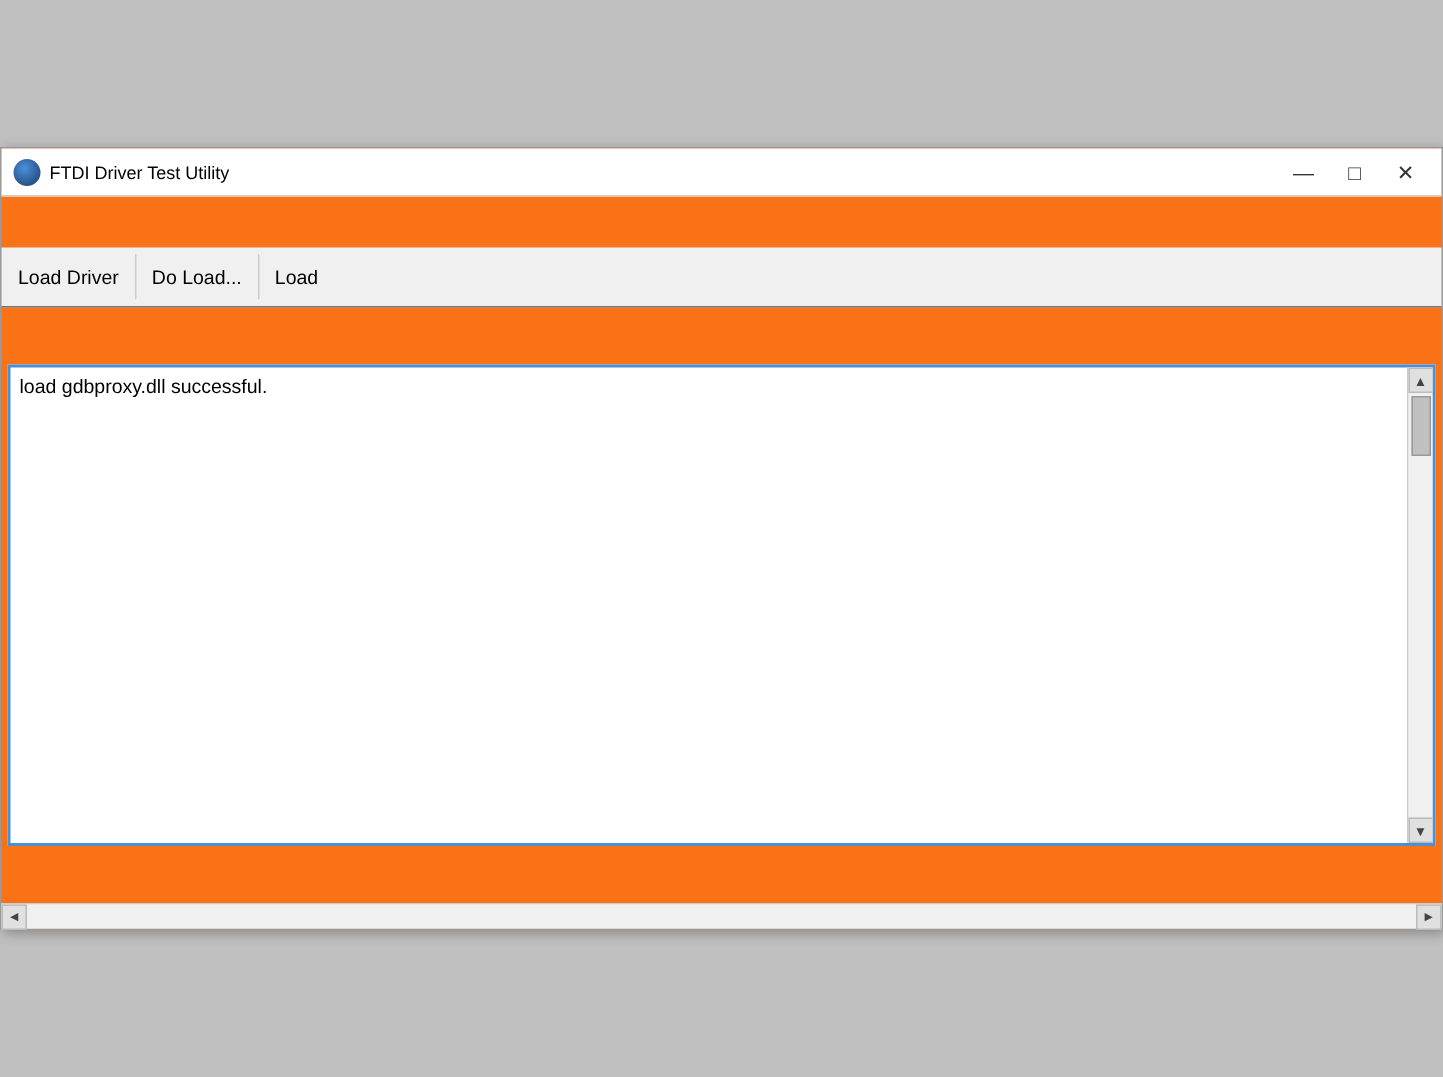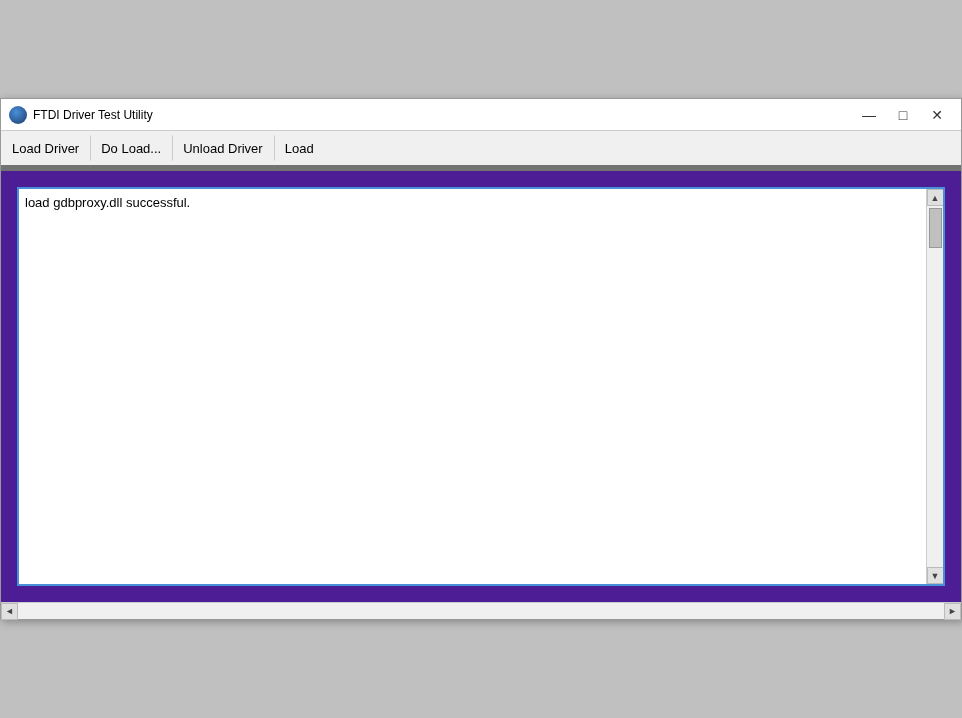--- a/index.html
+++ b/index.html
@@ -14,25 +14,26 @@
       align-items: center;
       justify-content: center;
       width: 962px;
       height: 718px;
       font-family: 'Segoe UI', Arial, sans-serif;
     }
 
     .window {
       width: 962px;
       height: 522px;
-      background: #4c1d95;
+      background: #f97316;
       border: 1px solid #999;
       display: flex;
       flex-direction: column;
       box-shadow: 2px 2px 8px rgba(0,0,0,0.3);
+      gap: 34px;
     }
 
     .title-bar {
       background: #fff;
       height: 32px;
       display: flex;
       align-items: center;
       justify-content: space-between;
       padding: 0 8px;
       border-bottom: 1px solid #ccc;
@@ -75,21 +76,21 @@
       justify-content: center;
       font-size: 14px;
       color: #333;
     }
 
     .toolbar {
       background: #f0f0f0;
       height: 40px;
       display: flex;
       align-items: flex-end;
-      border-bottom: 6px solid #737373;
+      border-bottom: 1px solid #737373;
       flex-shrink: 0;
       padding: 4px 0;
     }
 
     .toolbar-btn {
       background: none;
       border: 1px solid transparent;
       padding: 2px 10px;
       cursor: pointer;
       font-size: 13px;
@@ -102,21 +103,21 @@
     .toolbar-btn + .toolbar-btn {
       border-left: 1px solid #ccc;
     }
 
     .content-area {
       flex: 1;
       display: flex;
       flex-direction: row;
       background: #fff;
       border: 2px solid #4a90d9;
-      margin: 16px;
+      margin: 4px;
       overflow: hidden;
       position: relative;
     }
 
     .output-pane {
       flex: 1;
       overflow-y: auto;
       overflow-x: hidden;
       padding: 4px 6px;
     }
@@ -212,23 +213,20 @@
       <button class="title-btn close">✕</button>
     </div>
   </div>
 
   <div class="toolbar">
     <button class="toolbar-btn">
       <span>Load Driver</span>
     </button>
     <button class="toolbar-btn">
       <span>Do Load...</span>
-    </button>
-    <button class="toolbar-btn">
-      <span>Unload Driver</span>
     </button>
     <button class="toolbar-btn">
       <span>Load</span>
     </button>
   </div>
 
   <div class="content-area">
     <div class="output-pane">
       <span class="output-text">load gdbproxy.dll successful.</span>
     </div>

